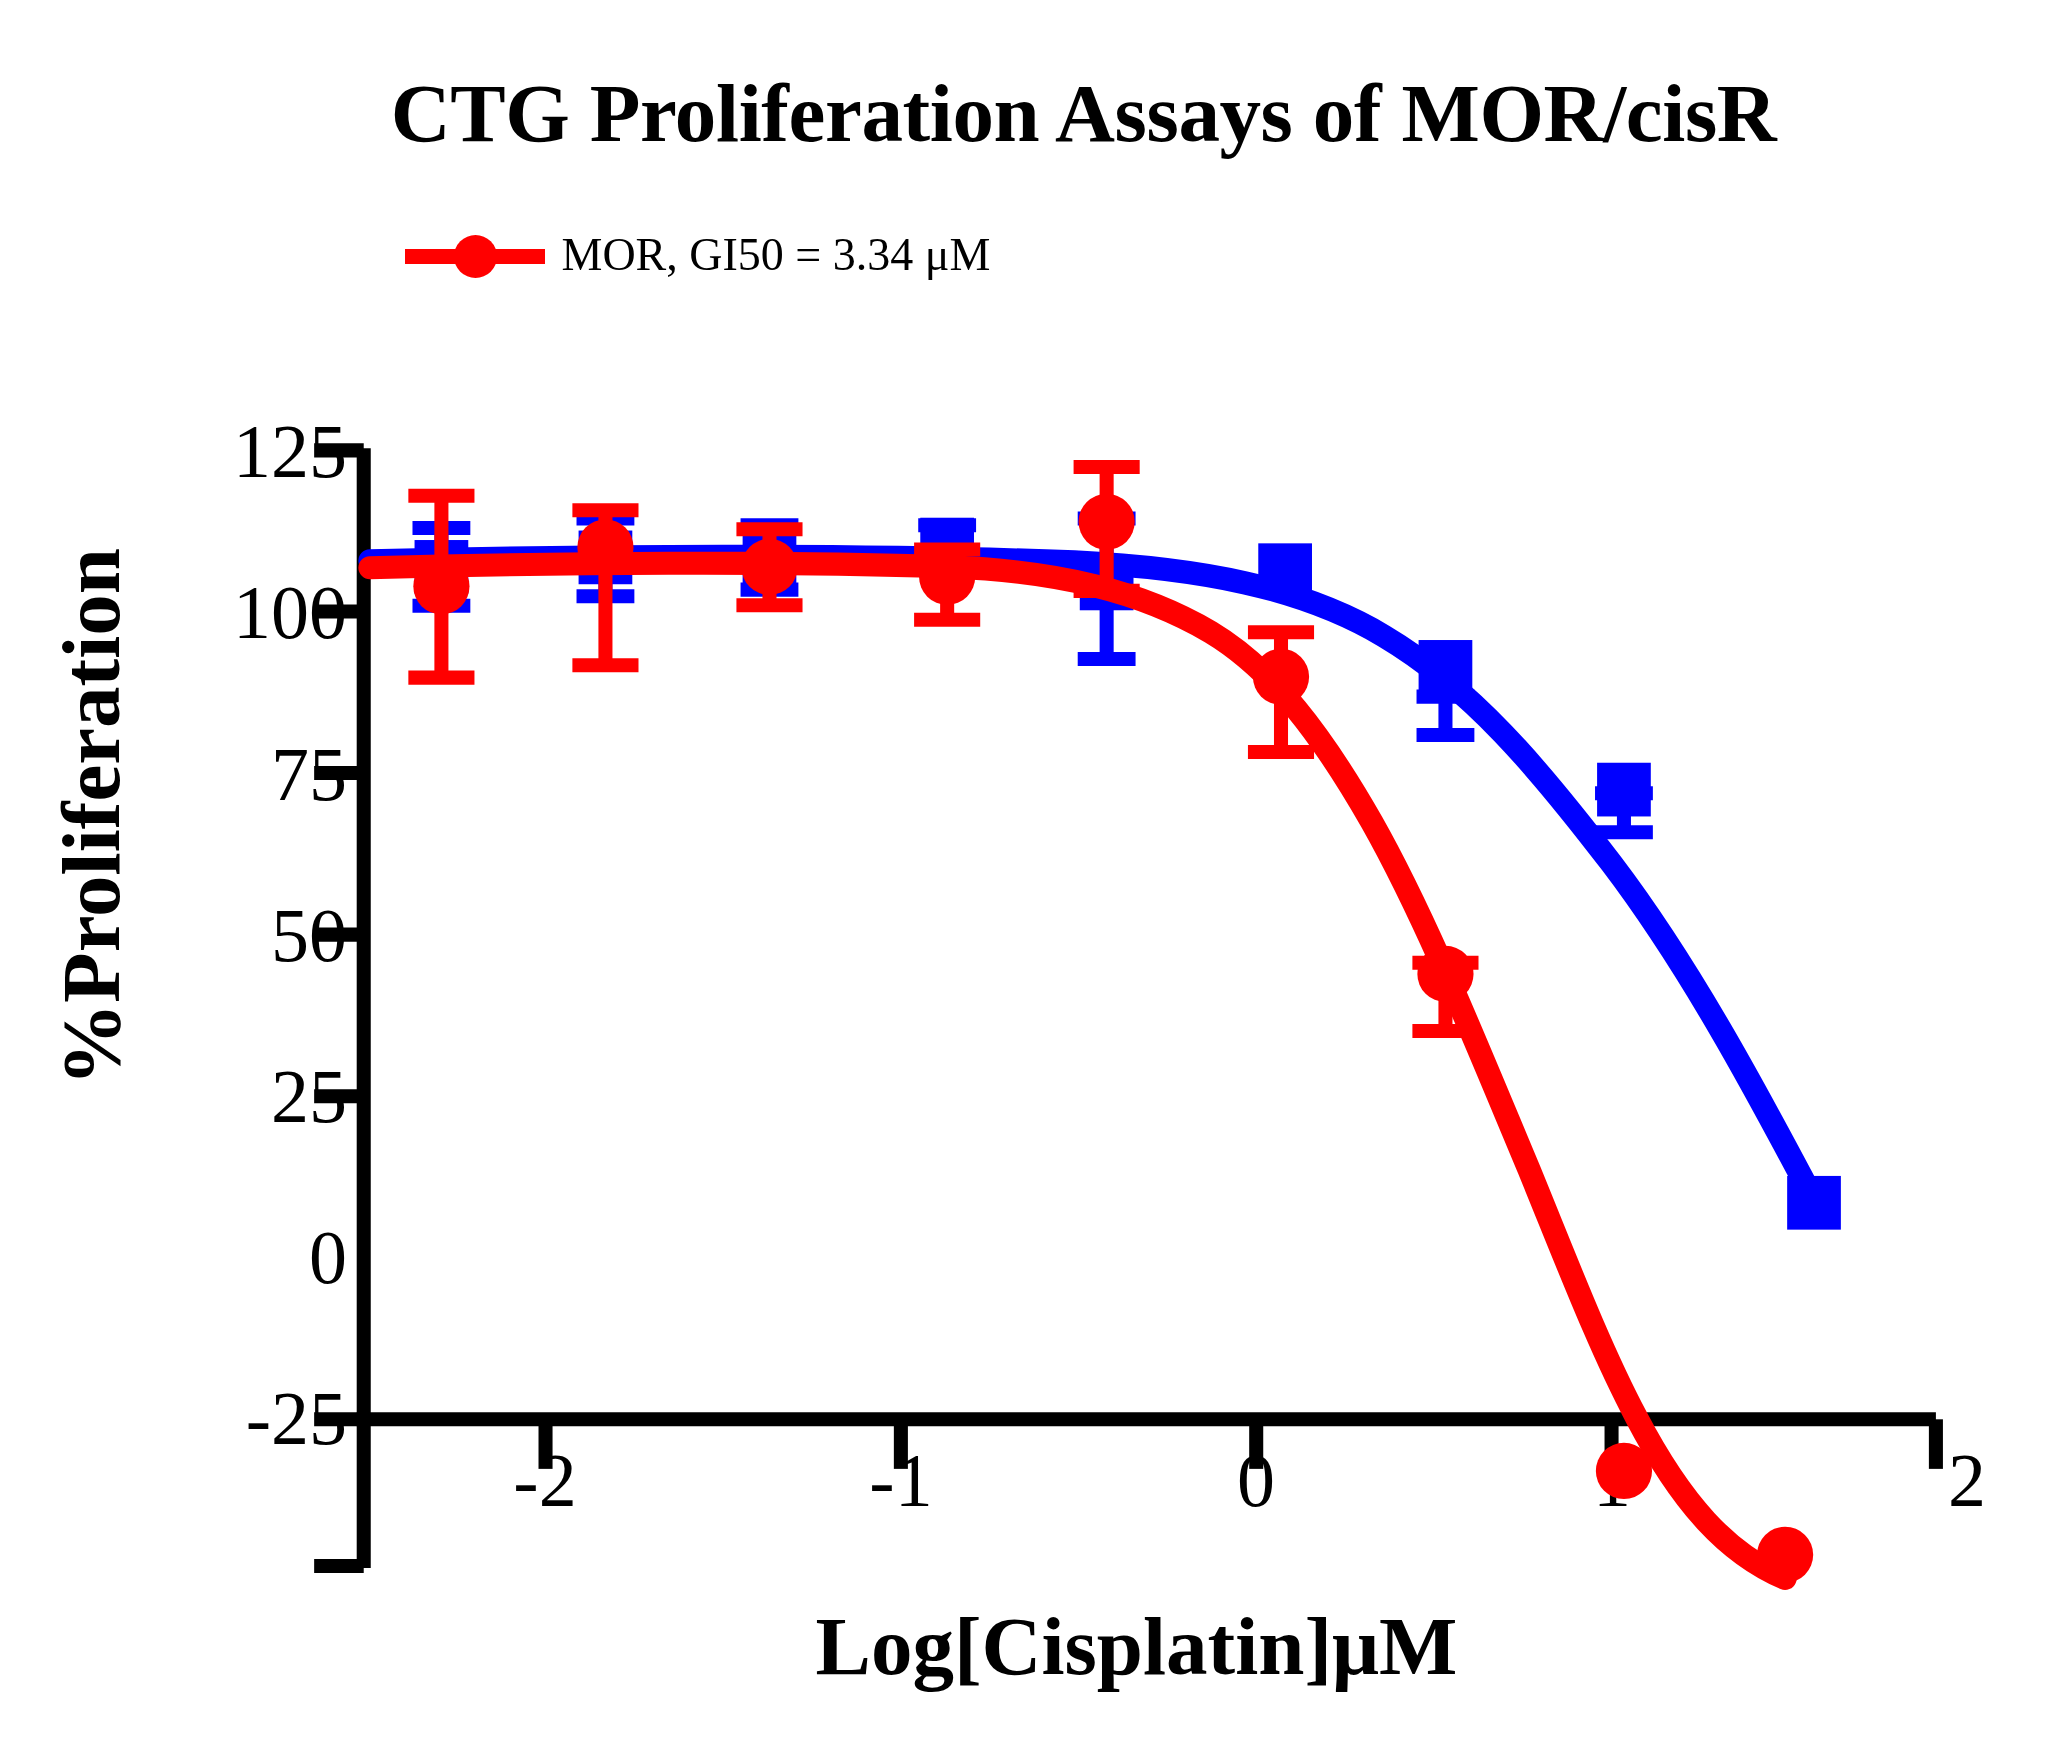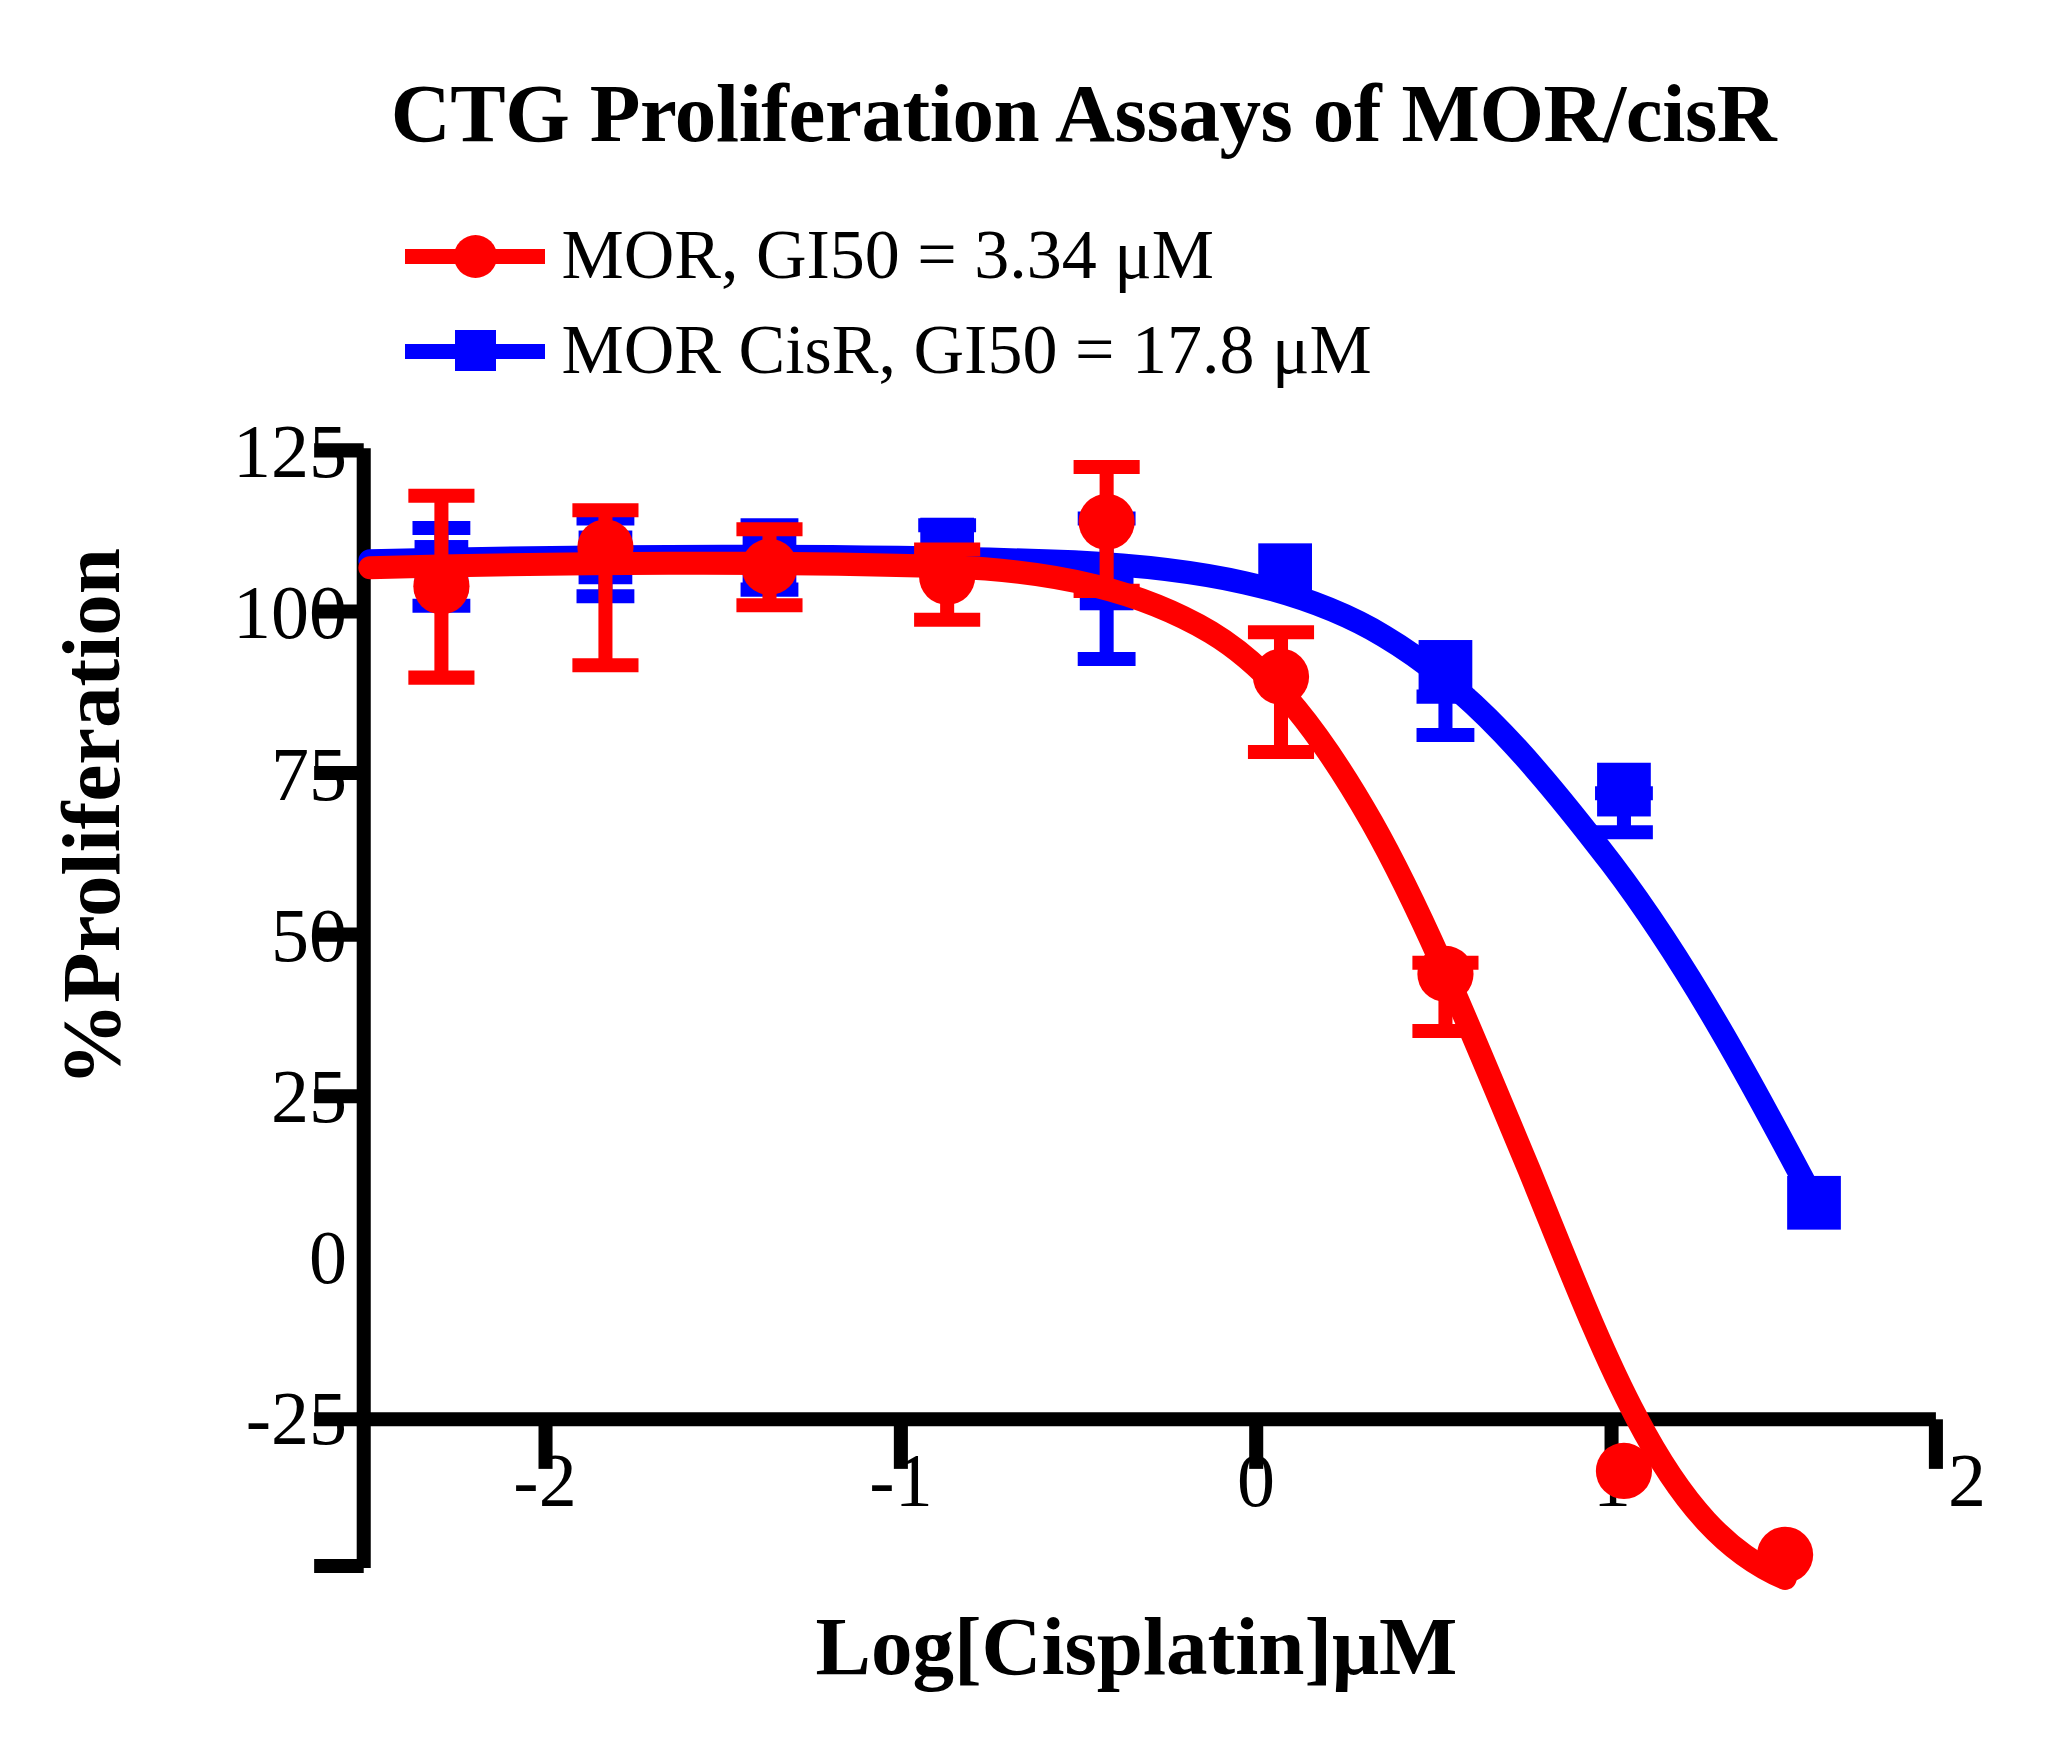--- a/index.html
+++ b/index.html
@@ -70,21 +70,21 @@
   }
   .legend-sym-square {
     position: absolute;
     left: 50px;
     top: 5.8px;
     width: 41px;
     height: 41px;
     background: #0000ff;
   }
   .legend-label {
-    font-size: 70px;
+    font-size: 46px;
     color: #000000;
     white-space: nowrap;
     margin-left: 16.5px;
     line-height: 1.0;
   }
   .ylabel {
     position: absolute;
     left: -260px;
     top: 769px;
     width: 702px;
@@ -140,27 +140,20 @@
 
   <div class="chart-title">CTG Proliferation Assays of MOR/cisR</div>
 
   <div class="legend">
     <div class="legend-row">
       <div class="legend-marker">
         <div class="legend-line red"></div>
         <div class="legend-sym-circle"></div>
       </div>
       <div class="legend-label">MOR, GI50 = 3.34 μM</div>
-    </div>
-    <div class="legend-row">
-      <div class="legend-marker">
-        <div class="legend-line blue"></div>
-        <div class="legend-sym-square"></div>
-      </div>
-      <div class="legend-label">MOR CisR, GI50 = 17.8 μM</div>
     </div>
   </div>
 
   <div class="ylabel">%Proliferation</div>
   <div class="xlabel">Log[Cisplatin]μM</div>
 
   <div class="ytick-label" style="left:116px; top:413px;">125</div>
   <div class="ytick-label" style="left:116px; top:574px;">100</div>
   <div class="ytick-label" style="left:116px; top:736px;">75</div>
   <div class="ytick-label" style="left:116px; top:897px;">50</div>

